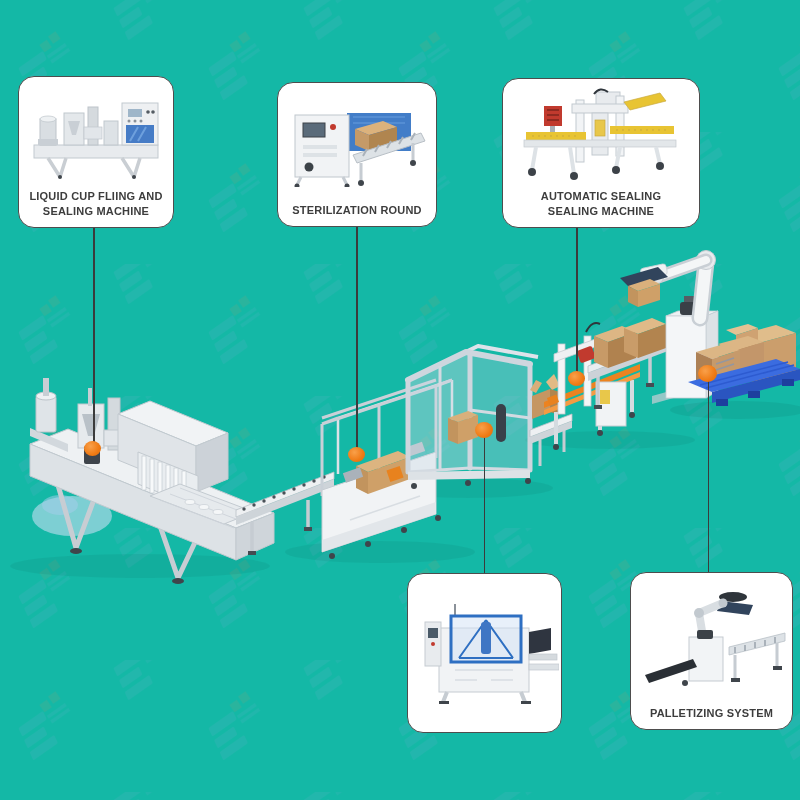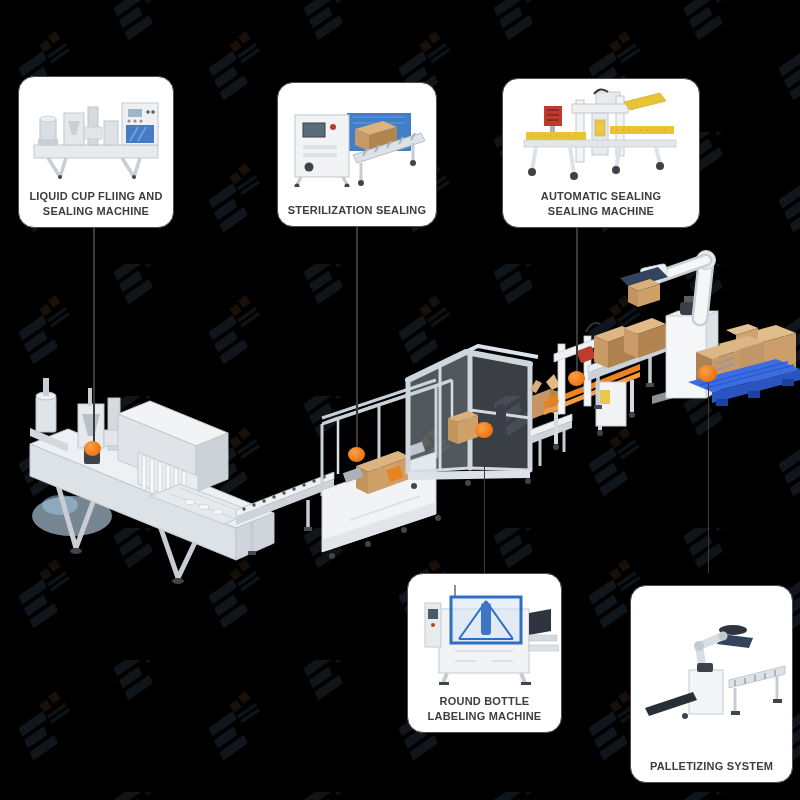--- a/index.html
+++ b/index.html
@@ -1,16 +1,16 @@
 <!DOCTYPE html>
 <html><head>
 <meta charset="utf-8">
 <style>
   html,body{margin:0;padding:0;background:#ffffff;}
-  .stage{position:relative;width:800px;height:800px;background:#000000;overflow:hidden;
+  .stage{position:relative;width:800px;height:800px;background:#14b8a6;overflow:hidden;
          font-family:"Liberation Sans",sans-serif;}
   .layer{position:absolute;left:0;top:0;}
   
   .callout{position:absolute;background:#ffffff;border:1.6px solid #4d4d4d;border-radius:16px;
            display:flex;flex-direction:column;align-items:center;justify-content:flex-end;
            box-sizing:border-box;z-index:4;}
   .thumb{flex:1 1 auto;display:flex;align-items:center;justify-content:center;width:100%;}
   .label{font-weight:700;font-size:11px;line-height:1.3;color:#3d3d3d;text-align:center;
          letter-spacing:.2px;margin:0 auto 9px auto;}
   
@@ -297,21 +297,21 @@
         <polygon points="70,56 138,34 142,42 74,64" fill="#dde2e6" stroke="#b8bfc6"></polygon>
         <path d="M80,57 L84,50 M92,53 L96,46 M104,49 L108,42 M116,45 L120,38 M128,41 L132,34" stroke="#aab2ba" stroke-width="2" fill="none"></path>
         <path d="M78,64 L78,82 M130,44 L130,62" stroke="#c6ccd2" stroke-width="3"></path>
         <circle cx="78" cy="84" r="3" fill="#3f454b"></circle>
           <circle cx="130" cy="64" r="3" fill="#3f454b"></circle>
         <path d="M18,78 L14,86 M60,78 L64,86" stroke="#c6ccd2" stroke-width="3"></path>
         <circle cx="14" cy="87" r="2.5" fill="#3f454b"></circle>
           <circle cx="64" cy="87" r="2.5" fill="#3f454b"></circle>
       </svg>
     </div>
-    <div class="label" style="width:152px;">STERILIZATION SEALING</div>
+    <div class="label" style="width:152px;">STERILIZATION ROUND</div>
   </div>
 
   <div class="callout" style="left:502px;top:78px;width:198px;height:150px;">
     <div class="thumb">
       <svg width="170" height="96" viewBox="0 0 170 96">
         <rect x="80" y="6" width="24" height="14" fill="#e8ebee" stroke="#c2c9cf"></rect>
         <path d="M92,6 q-8,-6 -14,2" stroke="#2f353b" stroke-width="2" fill="none"></path>
         <rect x="60" y="14" width="8" height="62" fill="#f2f4f6" stroke="#c2c9cf"></rect>
         <rect x="100" y="10" width="8" height="60" fill="#f2f4f6" stroke="#c2c9cf"></rect>
         <rect x="56" y="18" width="56" height="9" fill="#eef0f2" stroke="#c2c9cf"></rect>
@@ -348,24 +348,23 @@
         <circle cx="22" cy="42" r="2" fill="#c13a2e"></circle>
         <polygon points="118,30 140,26 140,48 118,52" fill="#2f3540"></polygon>
         <rect x="118" y="52" width="28" height="6" fill="#d5dade" stroke="#c0c7cd" stroke-width="0.7"></rect>
         <rect x="118" y="62" width="30" height="6" fill="#dde2e6" stroke="#c0c7cd" stroke-width="0.7"></rect>
         <path d="M44,68 L102,68 M44,78 L66,78 M80,78 L102,78" stroke="#d8dde2" stroke-width="1.5"></path>
         <path d="M36,90 L32,100 M110,90 L114,100" stroke="#c6ccd2" stroke-width="4"></path>
         <rect x="28" y="99" width="10" height="3" fill="#3f454b"></rect>
           <rect x="110" y="99" width="10" height="3" fill="#3f454b"></rect>
       </svg>
     </div>
-    <div class="label" style="width:140px;">ROUND BOTTLE LABELING MACHINE</div>
-  </div>
-
-  <div class="callout" style="left:630px;top:585px;width:163px;height:198px;justify-content:flex-end;">
+  </div>
+
+  <div class="callout" style="left:630px;top:572px;width:163px;height:158px;justify-content:flex-end;">
     <div class="thumb">
       <svg width="150" height="108" viewBox="0 0 150 108">
         <ellipse cx="96" cy="12" rx="14" ry="5" fill="#2f353b"></ellipse>
         <polygon points="84,16 116,20 112,30 80,26" fill="#31445c"></polygon>
         <path d="M66,52 L62,28 L86,18" stroke="#d9dee2" stroke-width="8" fill="none" stroke-linecap="round" stroke-linejoin="round"></path>
         <circle cx="62" cy="28" r="5" fill="#c2c9cf"></circle>
           <circle cx="86" cy="18" r="4.5" fill="#c2c9cf"></circle>
         <rect x="52" y="52" width="34" height="44" fill="#f2f4f6" stroke="#c5cbd1"></rect>
         <rect x="60" y="45" width="16" height="9" rx="2" fill="#3c4248"></rect>
         <polygon points="92,62 148,48 148,56 92,70" fill="#dde2e6" stroke="#b8bfc6" stroke-width="0.8"></polygon>

